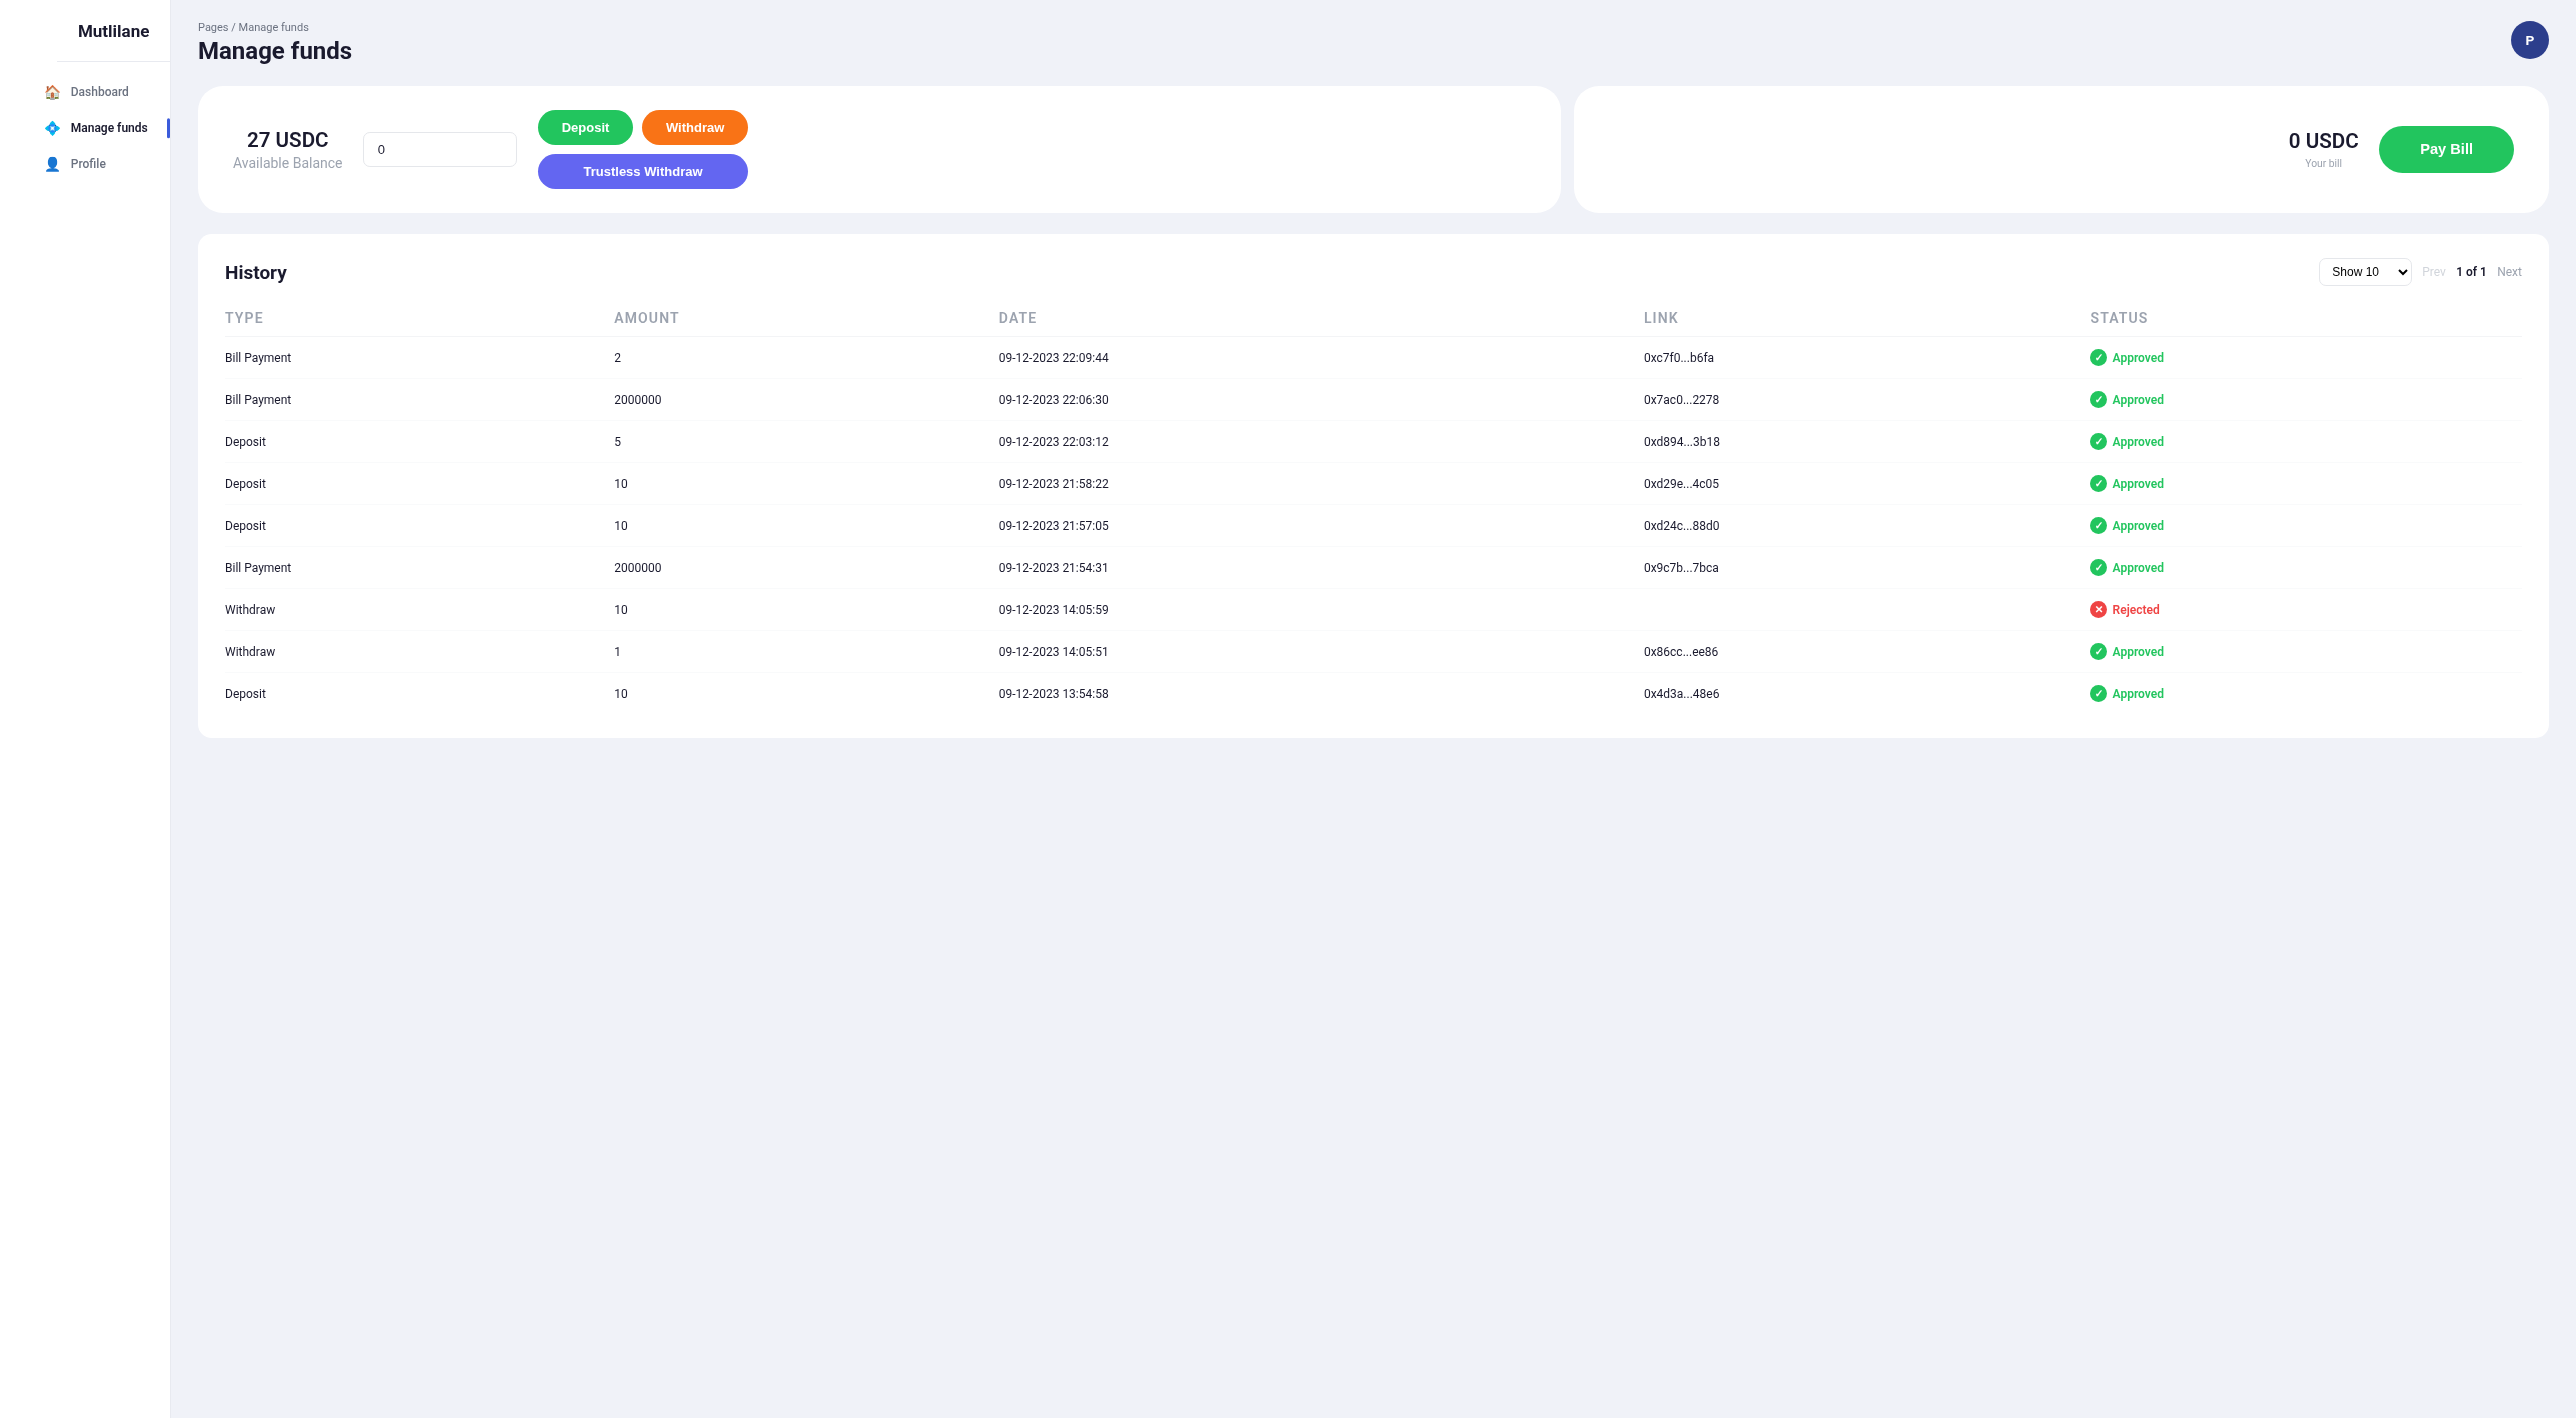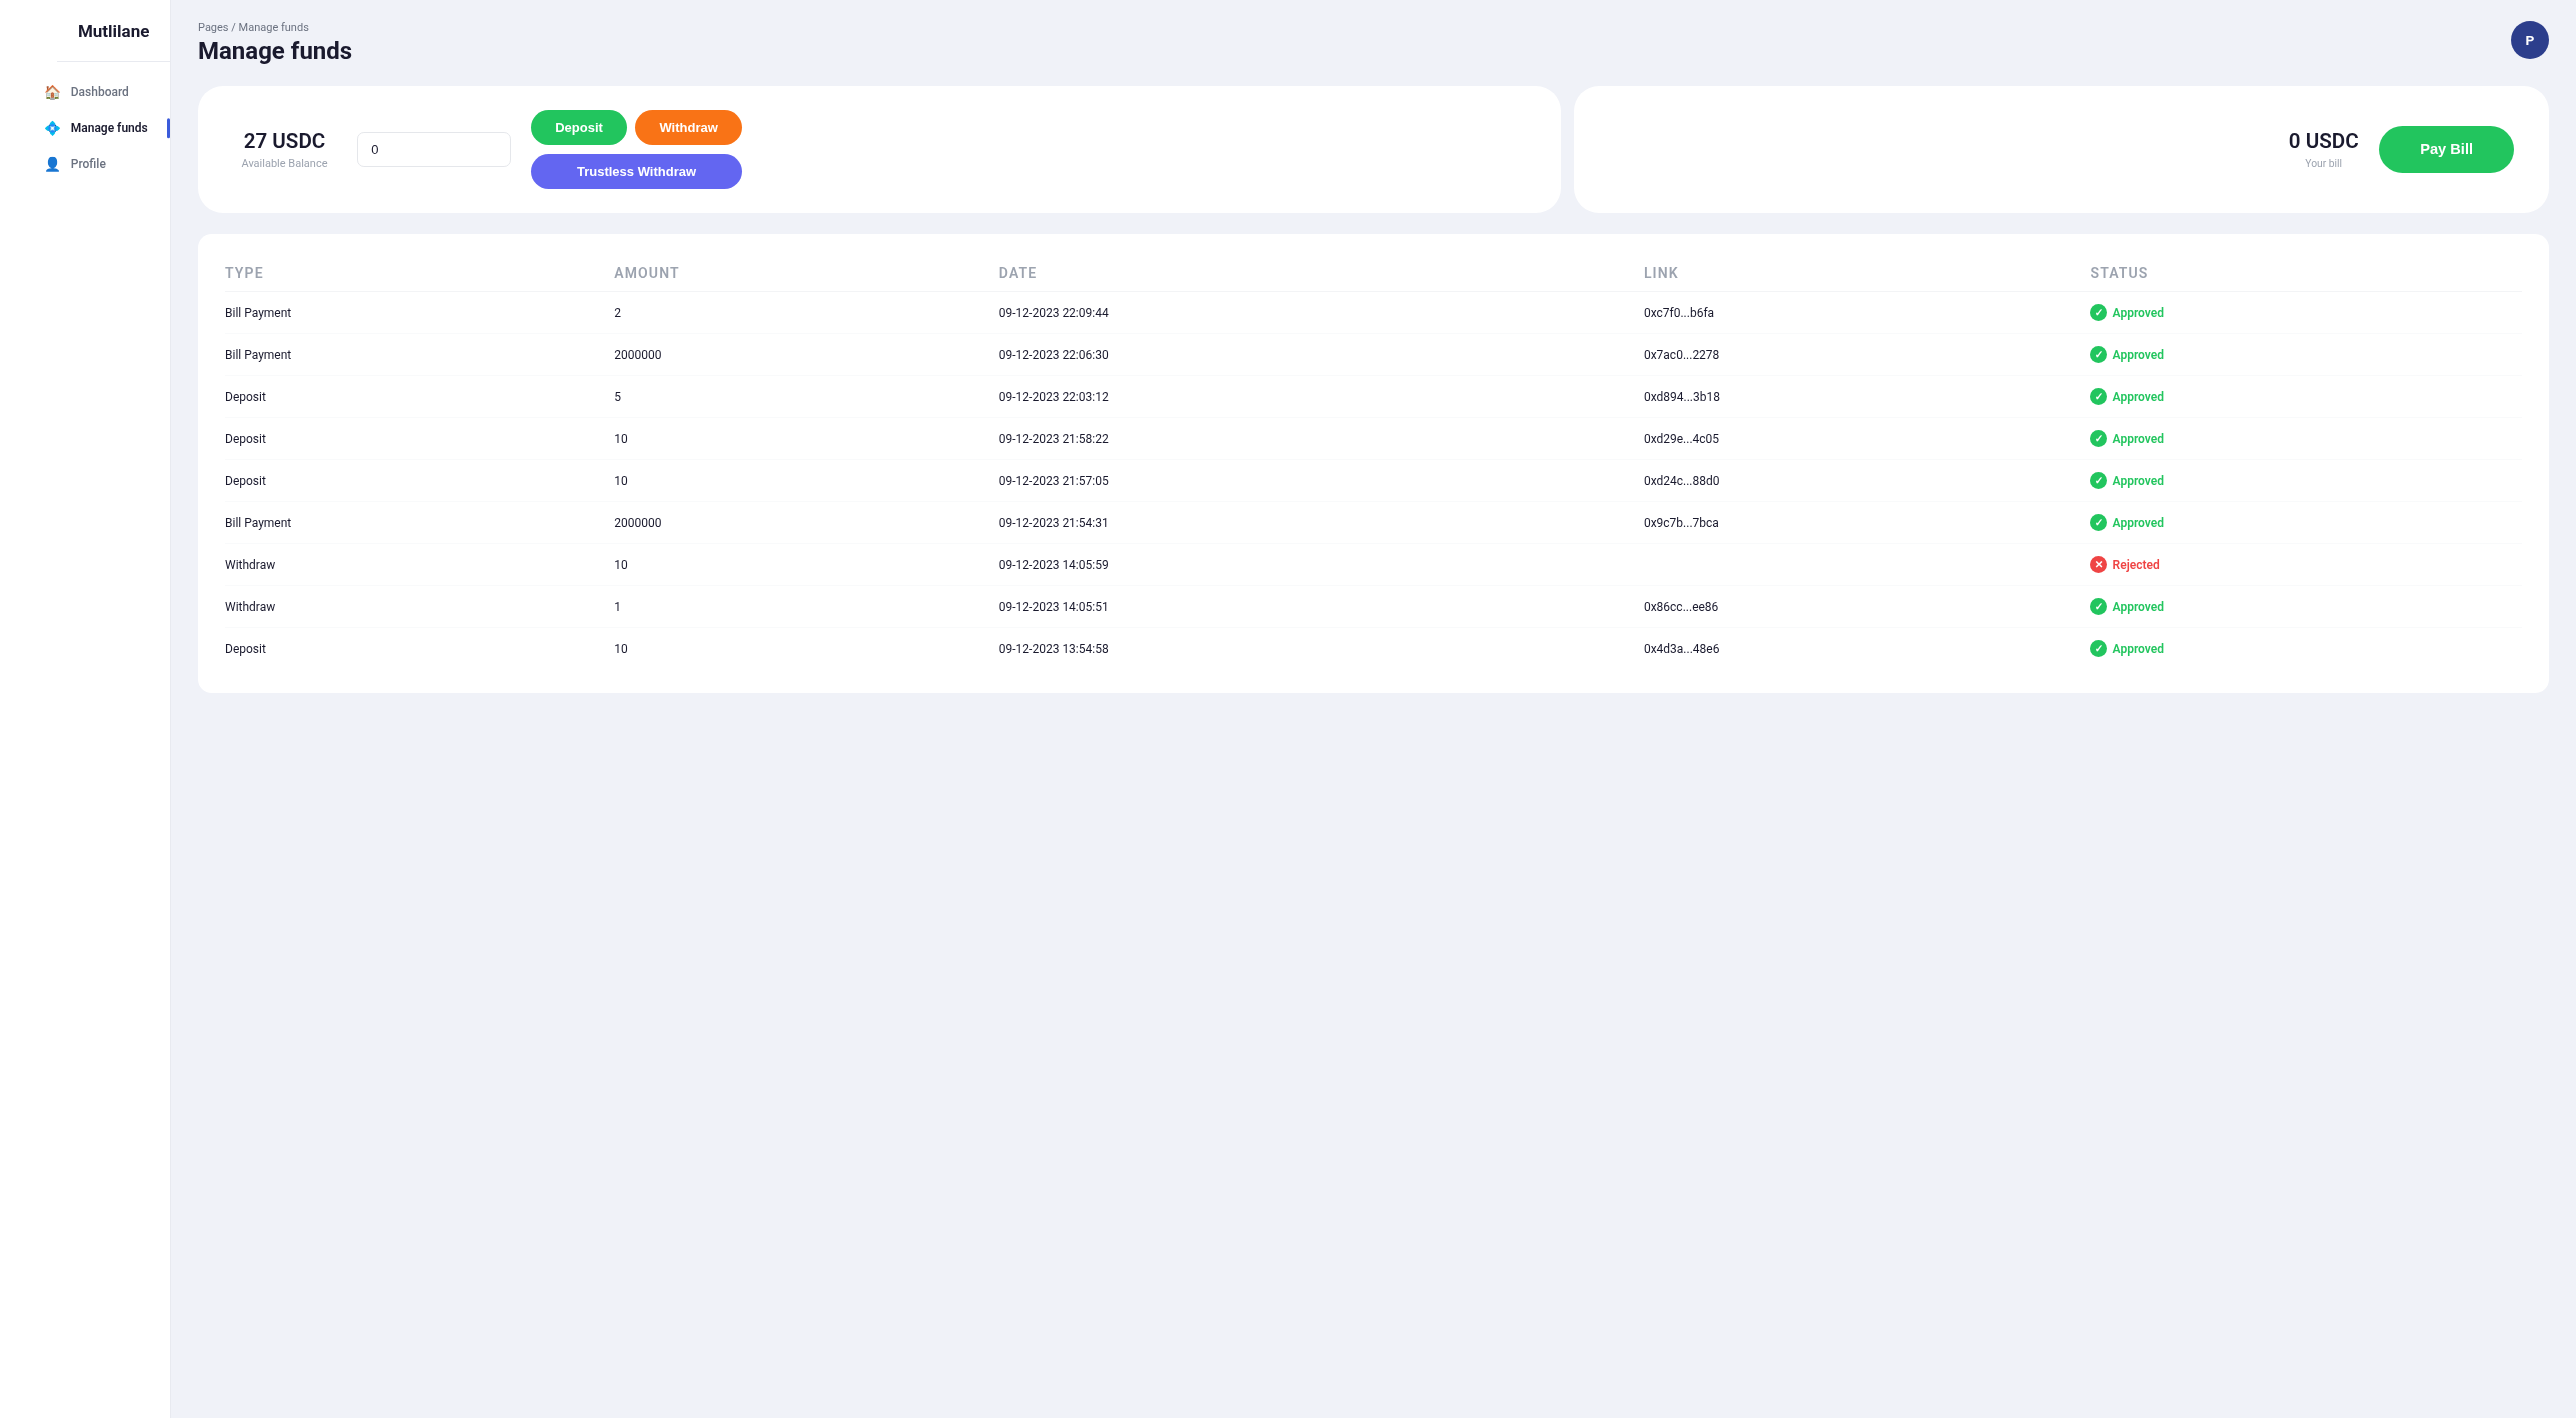--- a/index.html
+++ b/index.html
@@ -135,21 +135,21 @@
       align-items: center;
       gap: 3.4px;
       min-width: 103px;
     }
     .balance-amount {
       font-size: 20.6px;
       font-weight: 600;
       color: #1a1a2e;
     }
     .balance-label {
-      font-size: 11px;
+      font-size: 14px;
       color: #9ca3af;
     }
     .balance-input {
       border: 0.9px solid #e5e7eb;
       border-radius: 6.9px;
       padding: 8.6px 13.7px;
       font-size: 13px;
       color: #1a1a2e;
       width: 154px;
       outline: none;
@@ -374,20 +374,34 @@
       <div class="bill-section">
         <div class="bill-amount">0 USDC</div>
         <div class="bill-label">Your bill</div>
       </div>
       <button class="btn btn-pay-bill">Pay Bill</button>
     </div>
 
   </div>
 
   <div class="history-card">
+    <div class="history-header">
+      <h2 class="history-title">History</h2>
+      <div class="pagination-controls">
+        <select class="show-select">
+          <option>Show 10</option>
+          <option>Show 25</option>
+          <option>Show 50</option>
+          <option>Show 100</option>
+        </select>
+        <span class="prev-btn disabled">Prev</span>
+        <span class="page-info">1 of 1</span>
+        <span class="next-btn">Next</span>
+      </div>
+    </div>
 
     <table class="history-table">
       <thead>
         <tr>
           <th>TYPE</th>
           <th>AMOUNT</th>
           <th>DATE</th>
           <th>LINK</th>
           <th>STATUS</th>
         </tr>

